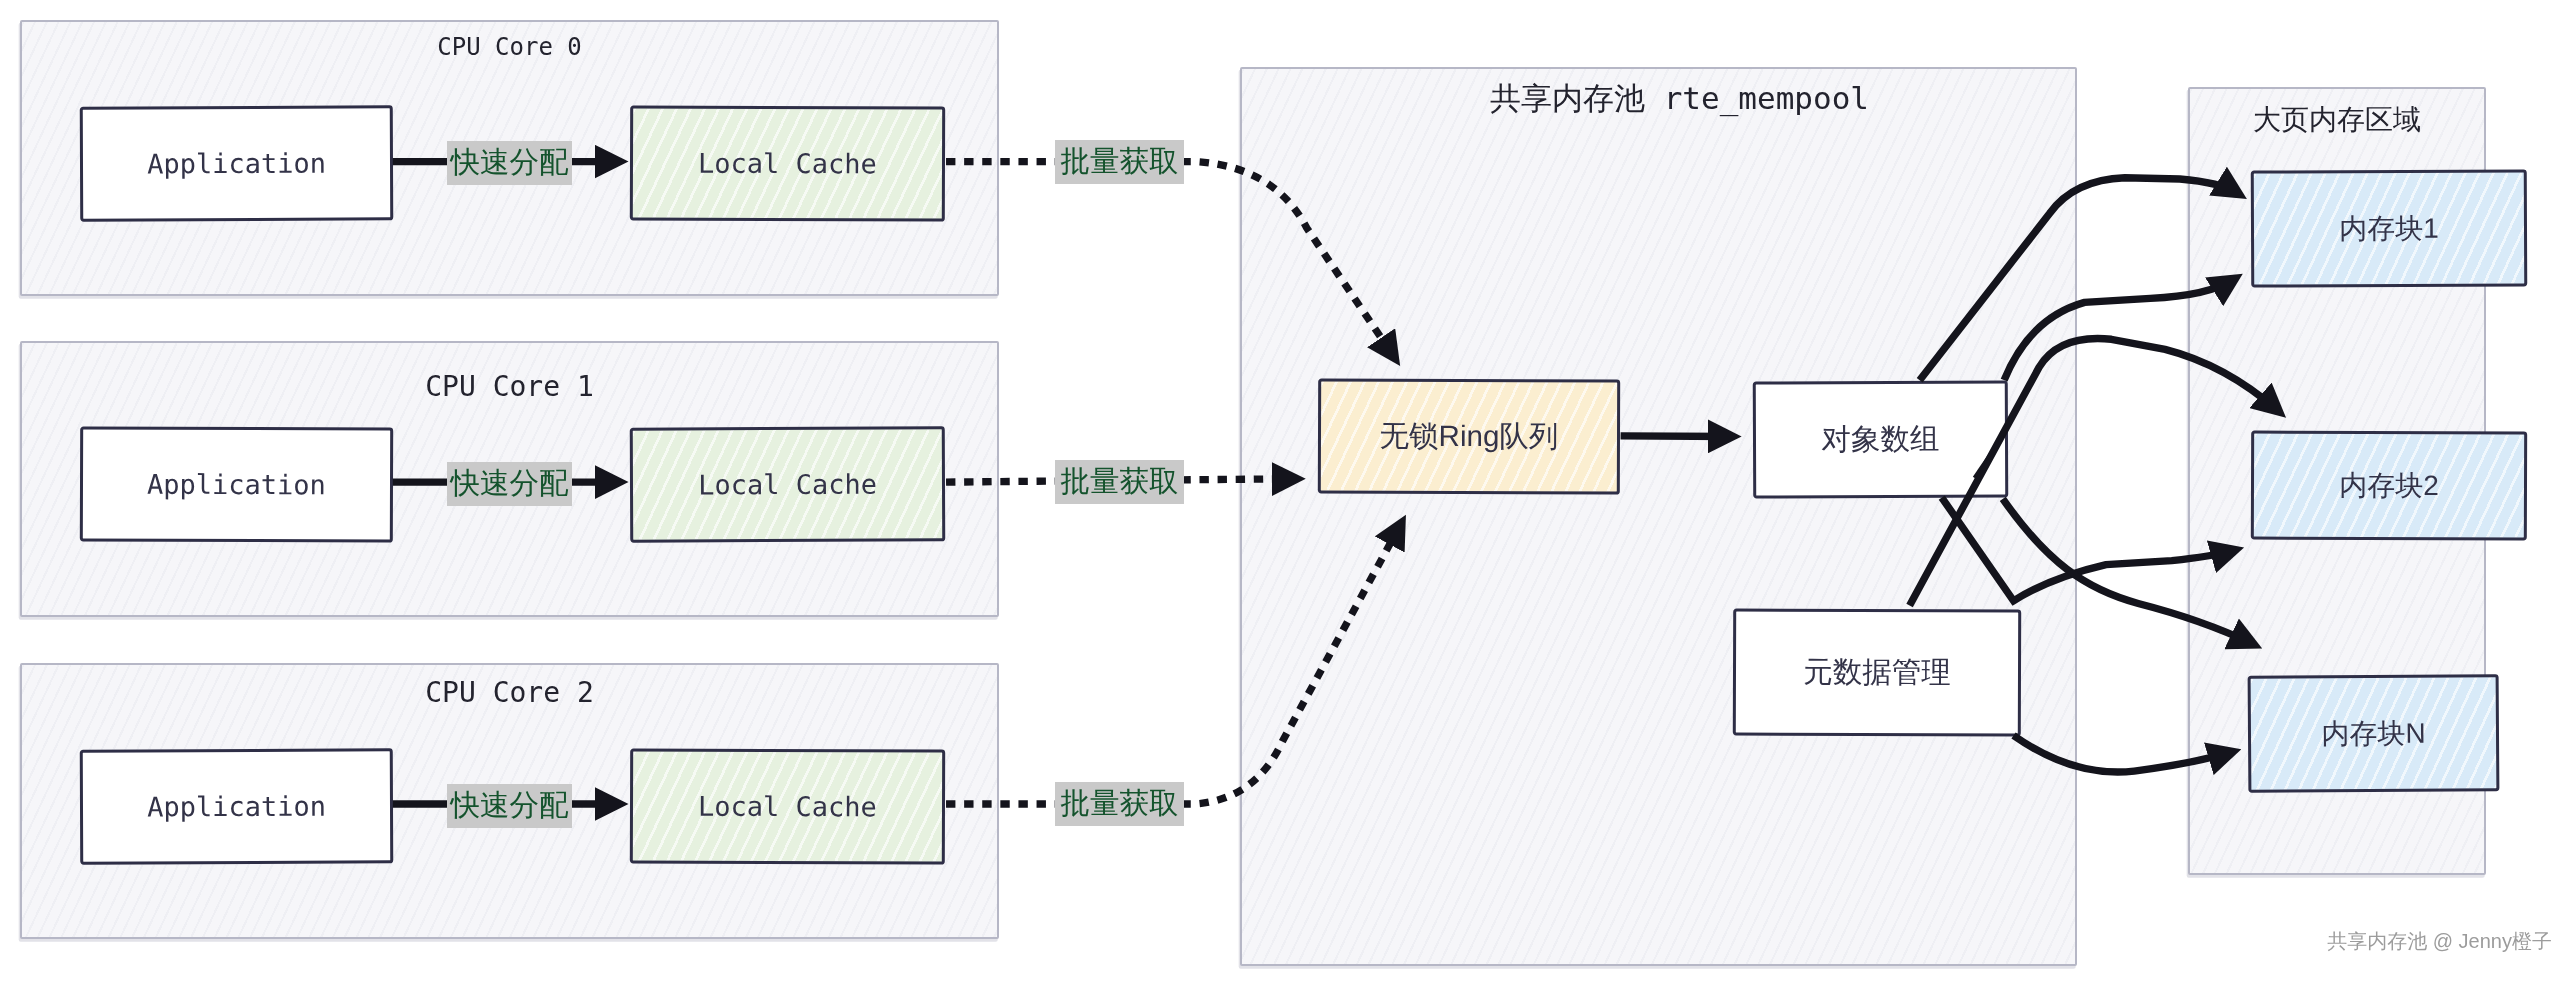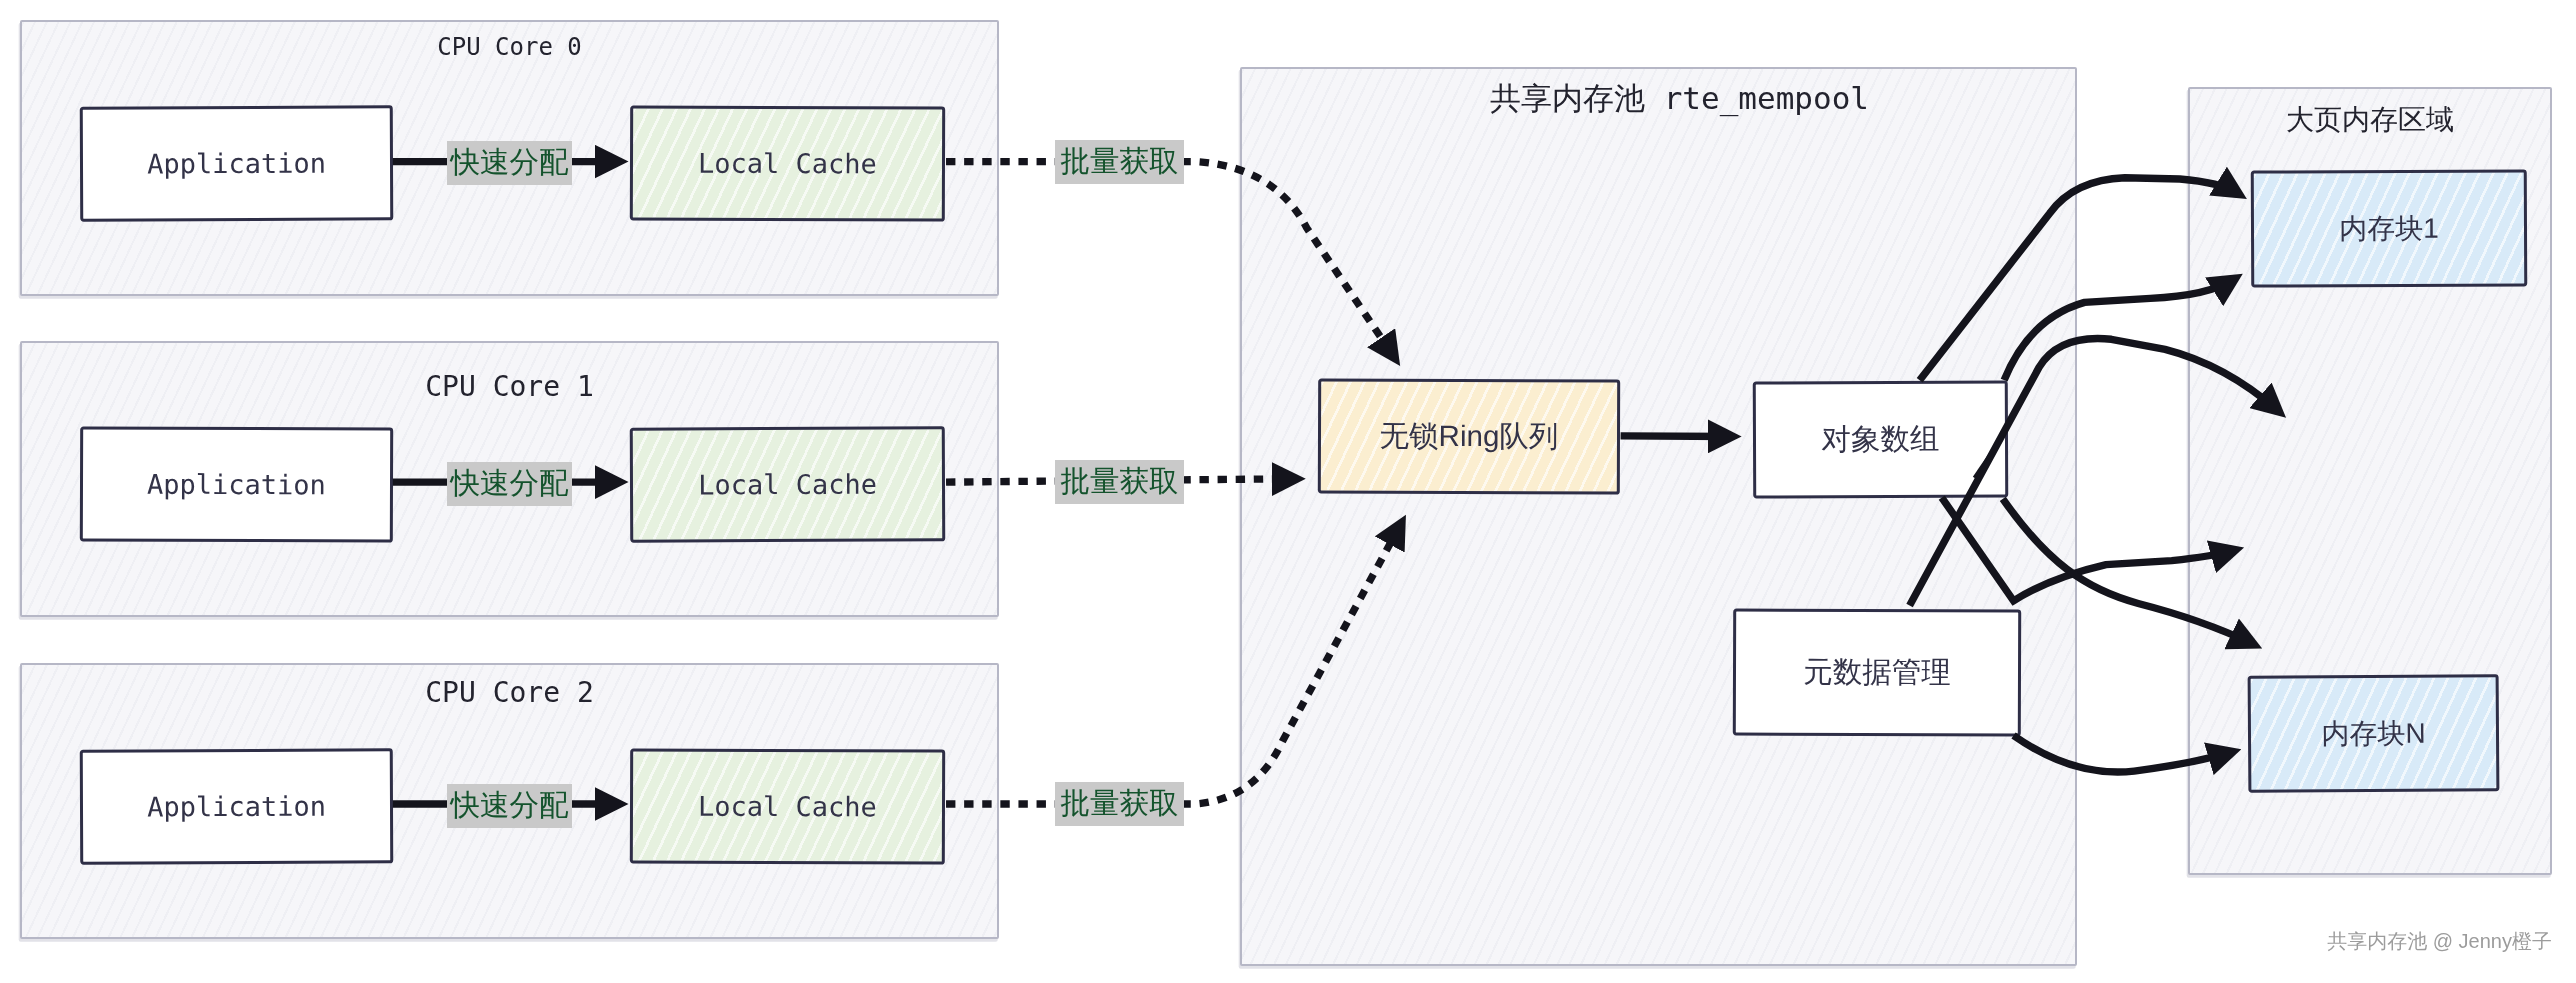--- a/index.html
+++ b/index.html
@@ -71,23 +71,24 @@
   </div>
   <div class="chip" style="left:1055px;top:782px;width:129px;height:44px;">批量获取</div>
 
   <div class="container" style="left:1240px;top:67px;width:837px;height:899px;">
     <div class="container-title mono" style="top:9.4px;font-size:31px;padding-left:42px;">共享内存池 rte_mempool</div>
     <div class="box hatch-white r-p1" style="--bfill:var(--c-ring_fill);left:76px;top:310px;width:302px;height:115px;">无锁Ring队列</div>
     <div class="box r-m1" style="left:511px;top:312px;width:255px;height:117px;">对象数组</div>
     <div class="box r-p1" style="left:491px;top:540px;width:288px;height:127px;">元数据管理</div>
   </div>
 
-  <div class="container" style="left:2188px;top:87px;width:364px;height:788px;padding-left:43px;">
+  <div class="container" style="left:2188px;top:87px;width:298px;height:788px;padding-left:43px;">
     <div class="container-title" style="top:12px;font-size:28px;">大页内存区域</div>
     <div class="box hatch-white r-m1" style="--bfill:var(--c-block_fill);left:61px;top:81px;width:276px;height:117px;font-size:28px;">内存块1</div>
+    <div class="box hatch-white r-p1" style="--bfill:var(--c-block_fill);left:61px;top:342px;width:276px;height:109px;font-size:28px;">内存块2</div>
     <div class="box hatch-white r-m2" style="--bfill:var(--c-block_fill);left:58px;top:586px;width:251px;height:117px;font-size:28px;">内存块N</div>
   </div>
 
   <svg class="arrow-layer" width="2576" height="983" viewBox="0 0 3840 1466" fill="none">
     <defs>
       <marker id="ah" markerUnits="strokeWidth" markerWidth="4.6" markerHeight="4.6" refX="3.1" refY="2.3" orient="auto">
         <path d="M0,0 L4.6,2.3 L0,4.6 Z" fill="var(--c-arrow,#14141c)"></path>
       </marker>
     </defs>
 

